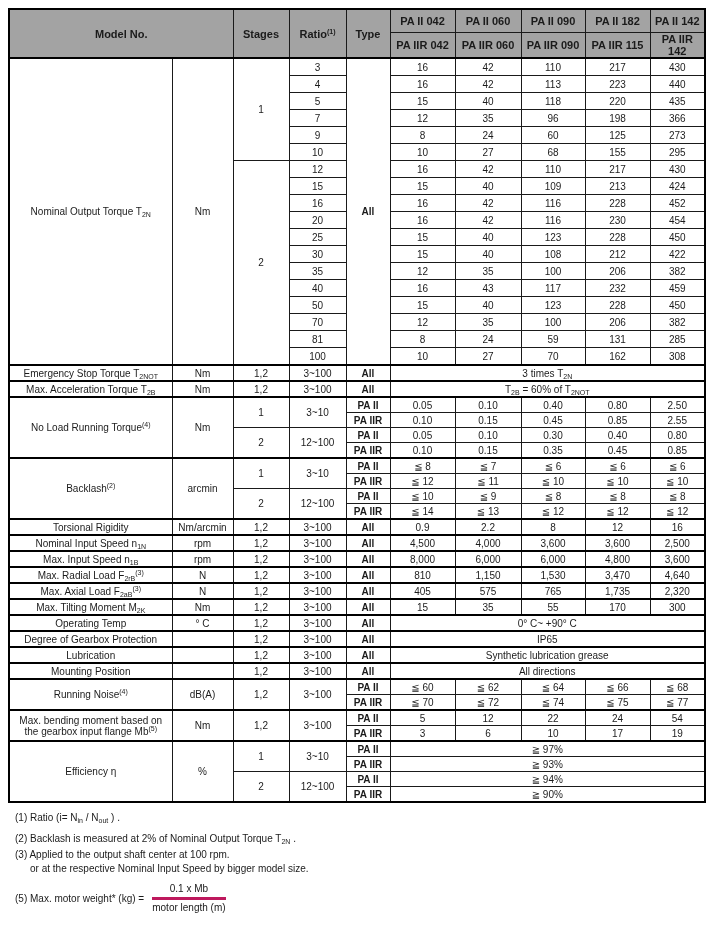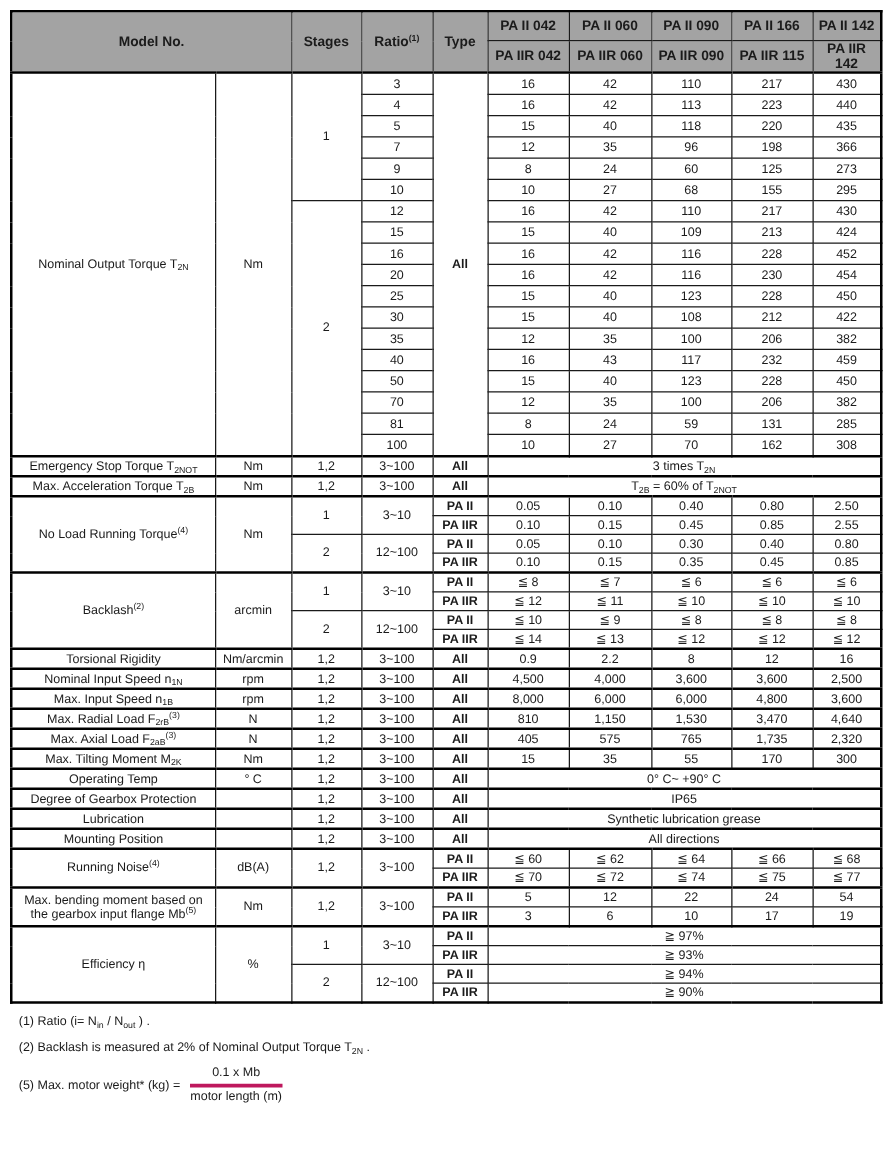--- a/index.html
+++ b/index.html
@@ -60,21 +60,21 @@
       </colgroup>
     <thead id="spec-head">
         <tr>
           <th rowspan="2" colspan="2">Model No.</th>
           <th rowspan="2">Stages</th>
           <th rowspan="2">Ratio<sup>(1)</sup></th>
           <th rowspan="2">Type</th>
           <th>PA II 042</th>
           <th>PA II 060</th>
           <th>PA II 090</th>
-          <th>PA II 166</th>
+          <th>PA II 182</th>
           <th>PA II 142</th>
         </tr>
         <tr>
           <th>PA IIR 042</th>
           <th>PA IIR 060</th>
           <th>PA IIR 090</th>
           <th>PA IIR 115</th>
           <th>PA IIR 142</th>
         </tr>
       </thead>
@@ -484,20 +484,22 @@
         </tr>
         <tr>
           <td class="typ">PA IIR</td>
           <td colspan="5">≧ 90%</td>
         </tr>
       </tbody>
   </table>
   <div class="footnotes" id="footnotes">
       <div class="fn first">(1) Ratio (i= N<sub>in</sub> / N<sub>out</sub> ) .</div>
       <div class="fn gap">(2) Backlash is measured at 2% of Nominal Output Torque T<sub>2N</sub> .</div>
+      <div class="fn">(3) Applied to the output shaft center at 100 rpm.</div>
+      <div class="fn indent">or at the respective Nominal Input Speed by bigger model size.</div>
       <div class="fn fracline">
         <span>(5) Max. motor weight* (kg) =</span>
         <span class="frac">
           <span class="num">0.1 x Mb</span>
           <span class="den">motor length (m)</span>
         </span>
       </div>
     </div>
 </div>
 

